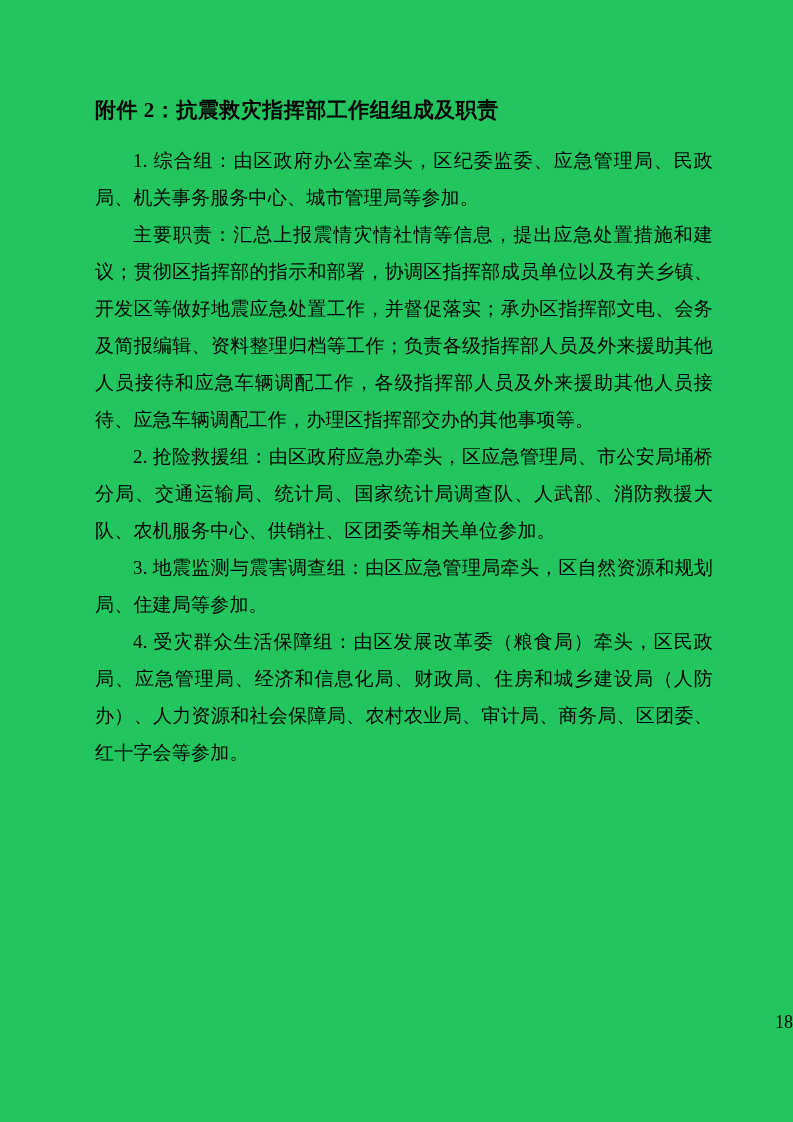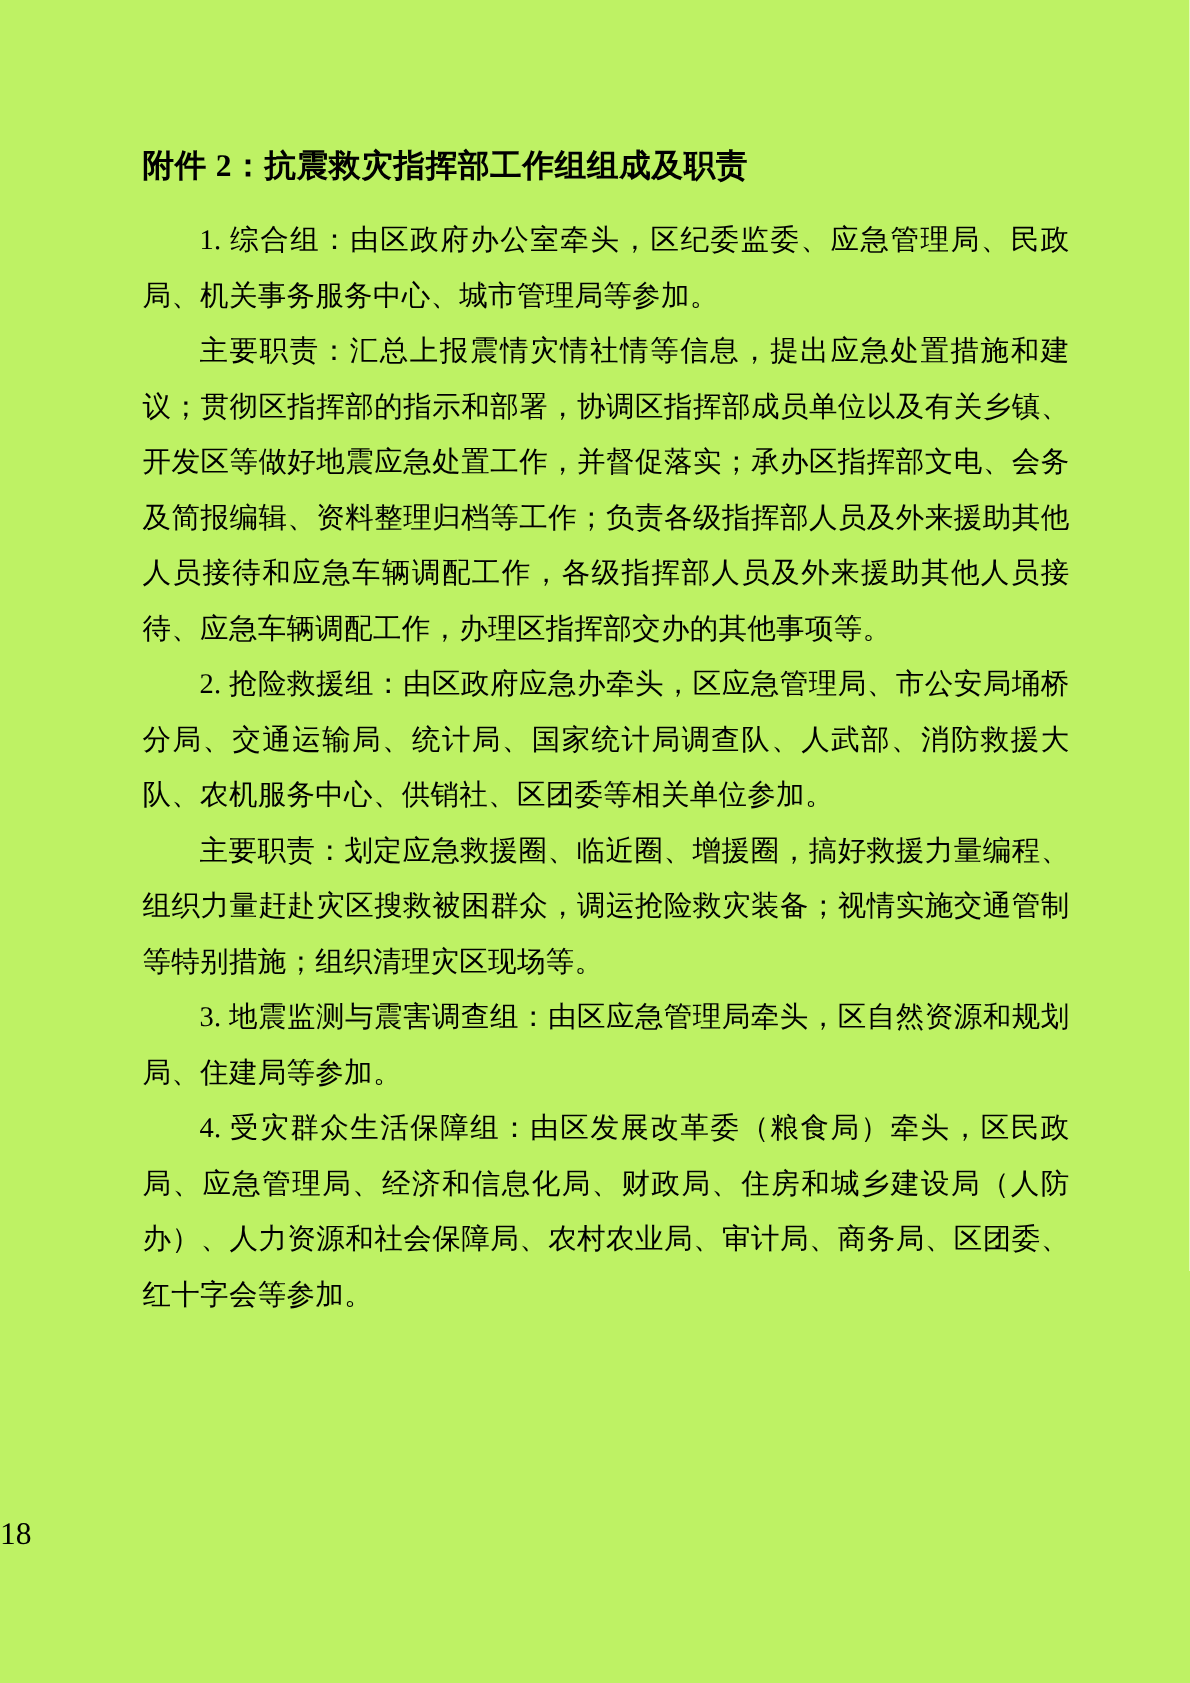--- a/index.html
+++ b/index.html
@@ -6,21 +6,21 @@
 
   html, body {
     background: #ffffff;
   }
 
   .page {
     position: relative;
     width: 793px;
     height: 1122px;
     margin: 0 auto;
-    background: #bef264;
+    background: #22c55e;
     overflow: hidden;
     font-family: "Liberation Serif", "DejaVu Serif", serif;
     color: #000000;
   }
 
   .content {
     position: absolute;
     top: 94px;
     left: 95px;
     width: 618px;
@@ -43,41 +43,40 @@
     text-indent: 2em;
     font-weight: 400;
     letter-spacing: 0.2px;
   }
 
   .page-number {
     position: absolute;
     top: 1012px;
     left: 0;
     width: 100%;
-    text-align: left;
-    font-size: 21px;
+    text-align: right;
+    font-size: 18px;
     line-height: 20px;
     font-family: "Liberation Serif", "DejaVu Serif", serif;
     color: #000000;
   }
 </style>
 </head>
 <body>
 
 <div class="page">
   <div class="content">
     <h1 class="doc-title">附件 2：抗震救灾指挥部工作组组成及职责</h1>
 
     <p class="para">1. 综合组：由区政府办公室牵头，区纪委监委、应急管理局、民政局、机关事务服务中心、城市管理局等参加。</p>
 
     <p class="para">主要职责：汇总上报震情灾情社情等信息，提出应急处置措施和建议；贯彻区指挥部的指示和部署，协调区指挥部成员单位以及有关乡镇、开发区等做好地震应急处置工作，并督促落实；承办区指挥部文电、会务及简报编辑、资料整理归档等工作；负责各级指挥部人员及外来援助其他人员接待和应急车辆调配工作，各级指挥部人员及外来援助其他人员接待、应急车辆调配工作，办理区指挥部交办的其他事项等。</p>
 
     <p class="para">2. 抢险救援组：由区政府应急办牵头，区应急管理局、市公安局埇桥分局、交通运输局、统计局、国家统计局调查队、人武部、消防救援大队、农机服务中心、供销社、区团委等相关单位参加。</p>
 
-    <p class="para">主要职责：划定应急救援圈、临近圈、增援圈，搞好救援力量编程、组织力量赶赴灾区搜救被困群众，调运抢险救灾装备；视情实施交通管制等特别措施；组织清理灾区现场等。</p>
 
     <p class="para">3. 地震监测与震害调查组：由区应急管理局牵头，区自然资源和规划局、住建局等参加。</p>
 
 
     <p class="para">4. 受灾群众生活保障组：由区发展改革委（粮食局）牵头，区民政局、应急管理局、经济和信息化局、财政局、住房和城乡建设局（人防办）、人力资源和社会保障局、农村农业局、审计局、商务局、区团委、红十字会等参加。</p>
   </div>
 
   <div class="page-number">18</div>
 </div>
 

